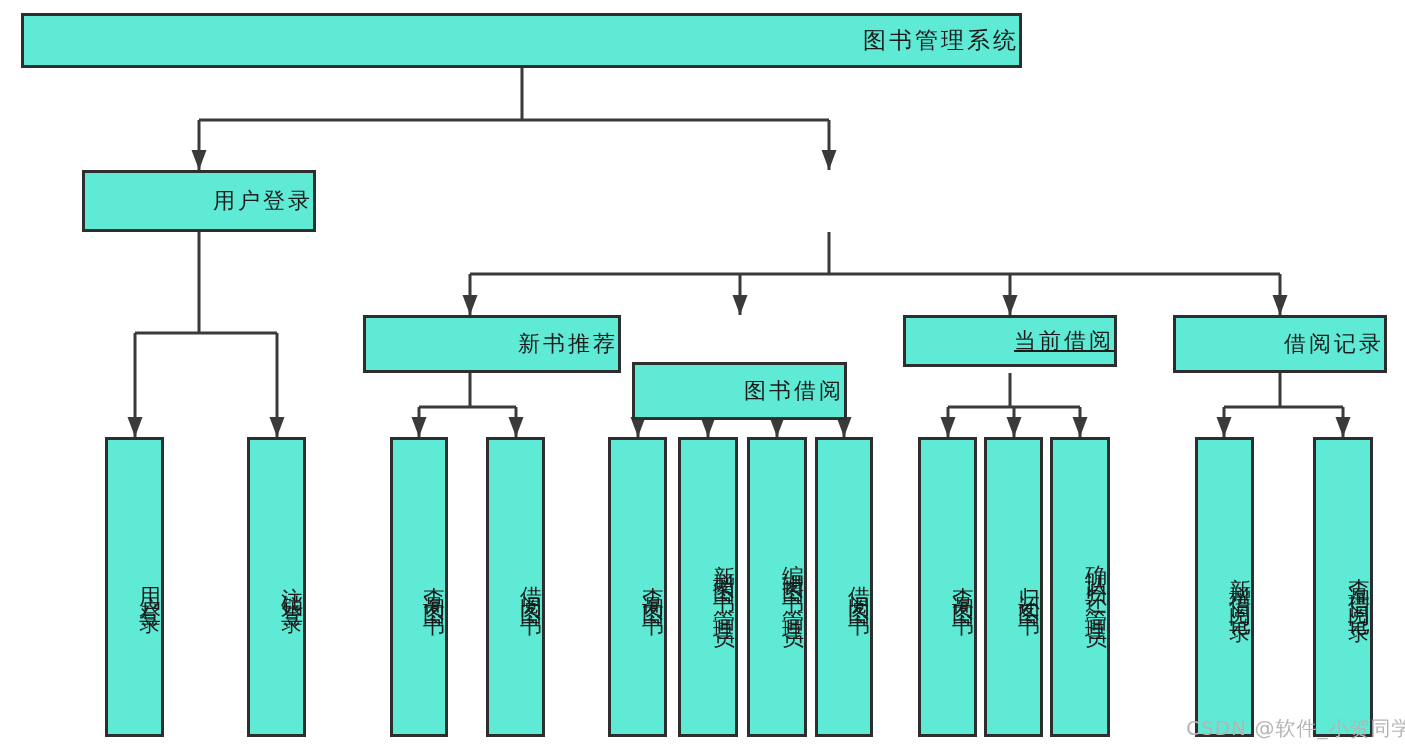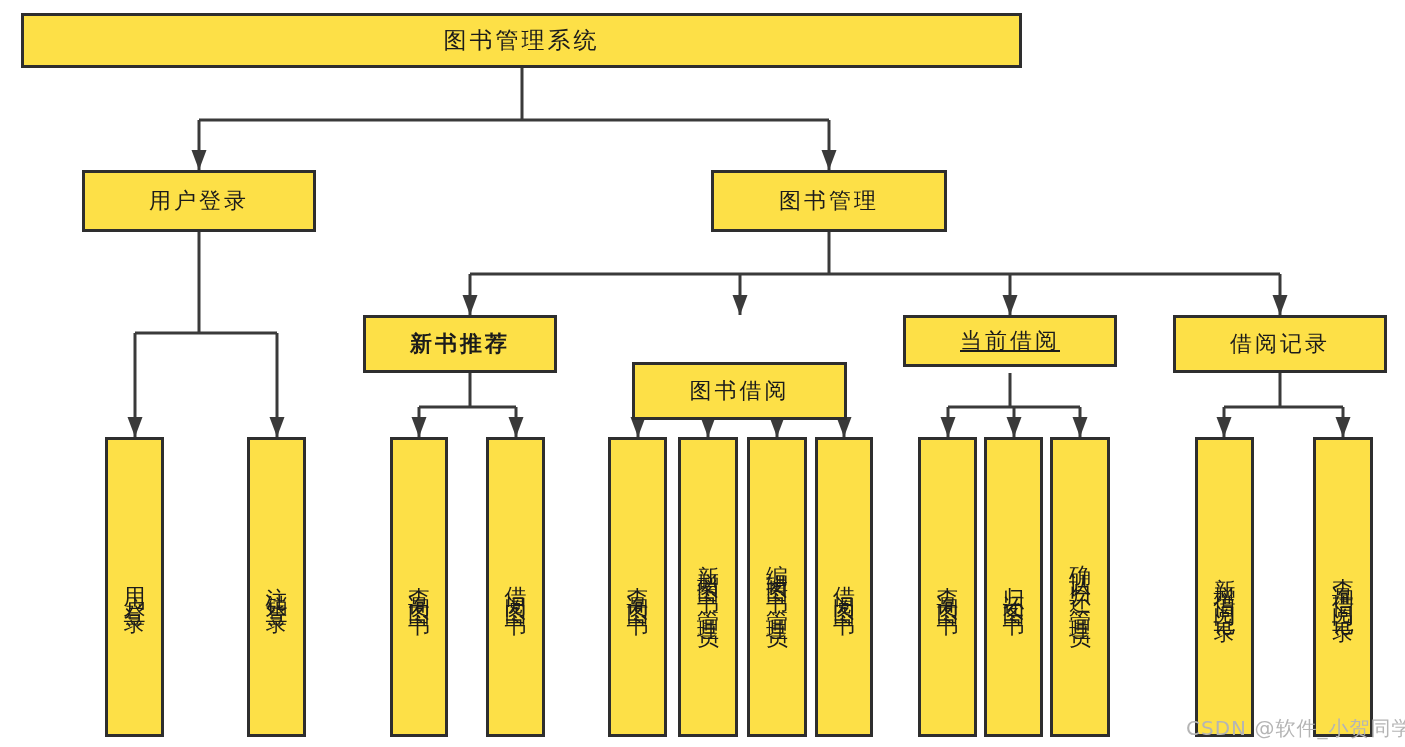--- a/index.html
+++ b/index.html
@@ -17,24 +17,24 @@
   svg.connectors {
     position: absolute;
     left: 0; top: 0;
     width: 1405px; height: 747px;
     pointer-events: none;
   }
   .box {
     position: absolute;
     box-sizing: border-box;
     border: 3px solid #2e2e2e;
-    background: #fde047;
+    background: #5eead4;
     display: flex;
     align-items: center;
-    justify-content: center;
+    justify-content: flex-end;
     color: #1b1b1b;
   }
   .root-box .label { font-size: 23px; letter-spacing: 3px; }
   .branch-box .label { font-size: 22px; letter-spacing: 3px; }
   .label { white-space: nowrap; }
   .leaf-box .vlabel {
     writing-mode: vertical-rl;
     text-orientation: mixed;
     font-size: 22px;
     letter-spacing: 9px;
@@ -89,25 +89,22 @@
     <path d="M1343 407 V437" fill="none" stroke="#3a3a3a" stroke-width="3" marker-end="url(#arrow)"></path>
   </svg>
 
   <div class="box root-box" style="left:21px; top:13px; width:1001px; height:55px;">
     <span class="label">图书管理系统</span>
   </div>
 
   <div class="box branch-box" style="left:82px; top:170px; width:234px; height:62px;">
     <span class="label">用户登录</span>
   </div>
-  <div class="box branch-box" style="left:711px; top:170px; width:236px; height:62px;">
-    <span class="label">图书管理</span>
-  </div>
 
-  <div class="box branch-box" style="left:363px; top:315px; width:194px; height:58px;font-weight:bold;">
+  <div class="box branch-box" style="left:363px; top:315px; width:258px; height:58px;">
     <span class="label">新书推荐</span>
   </div>
   <div class="box branch-box" style="left:632px; top:315px; width:215px; height:58px;margin-top:47px;">
     <span class="label">图书借阅</span>
   </div>
   <div class="box branch-box" style="left:903px; top:315px; width:214px; height:52px;text-decoration:underline;">
     <span class="label">当前借阅</span>
   </div>
   <div class="box branch-box" style="left:1173px; top:315px; width:214px; height:58px;">
     <span class="label">借阅记录</span>

